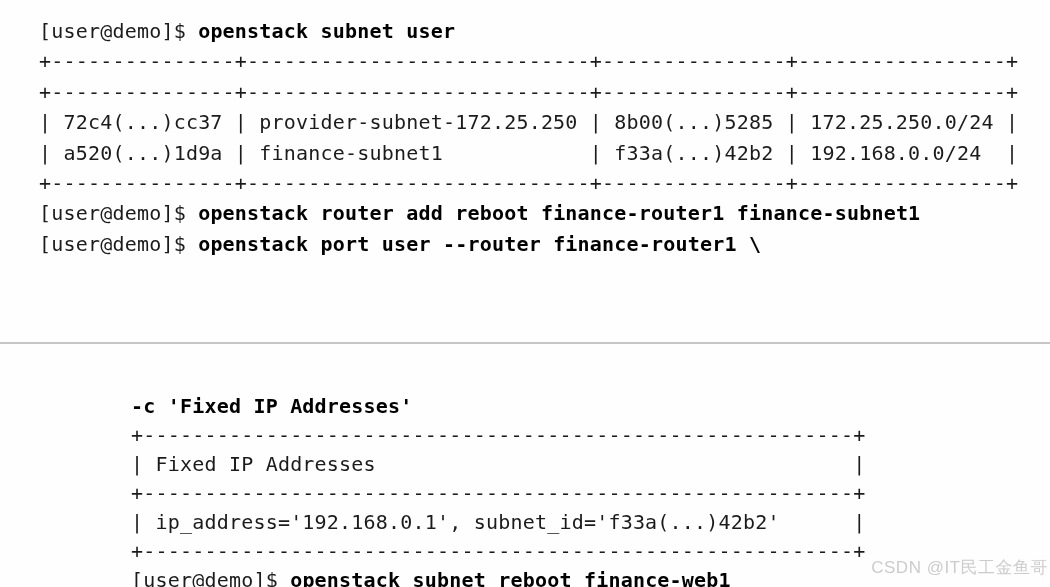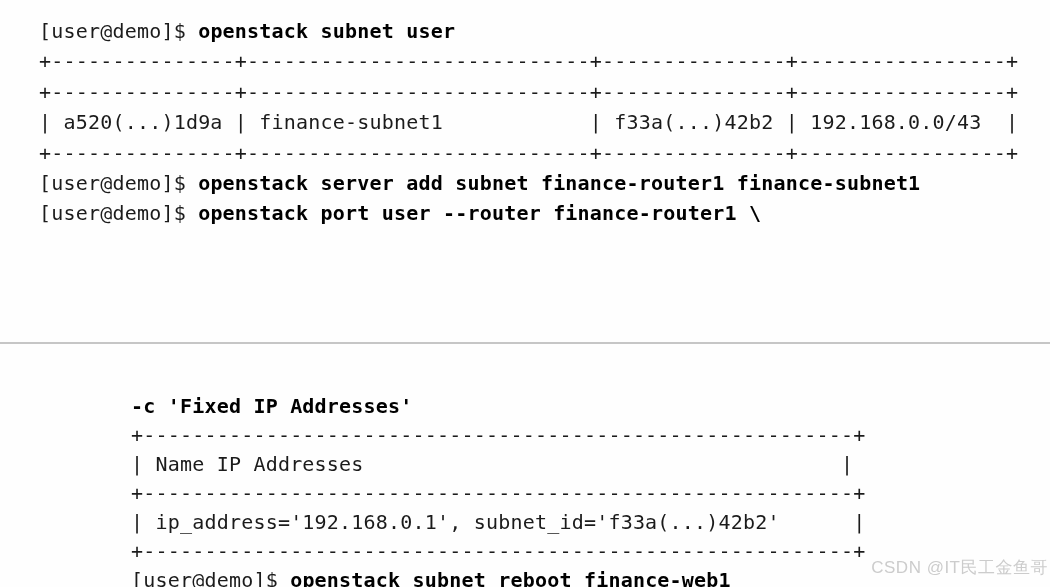--- a/index.html
+++ b/index.html
@@ -62,32 +62,33 @@
 </style>
 </head>
 <body>
 
 <div class="canvas">
 
   <div class="terminal terminal-top">
     <div class="line"><span class="prompt">[user@demo]$ </span><span class="cmd">openstack subnet user</span></div>
     <div class="line">+---------------+----------------------------+---------------+-----------------+</div>
     <div class="line">+---------------+----------------------------+---------------+-----------------+</div>
-    <div class="line">| a520(...)1d9a | finance-subnet1            | f33a(...)42b2 | 192.168.0.0/43  |</div>
+    <div class="line">| 72c4(...)cc37 | provider-subnet-172.25.250 | 8b00(...)5285 | 172.25.250.0/24 |</div>
+    <div class="line">| a520(...)1d9a | finance-subnet1            | f33a(...)42b2 | 192.168.0.0/24  |</div>
     <div class="line">+---------------+----------------------------+---------------+-----------------+</div>
-    <div class="line"><span class="prompt">[user@demo]$ </span><span class="cmd">openstack server add subnet finance-router1 finance-subnet1</span></div>
+    <div class="line"><span class="prompt">[user@demo]$ </span><span class="cmd">openstack router add reboot finance-router1 finance-subnet1</span></div>
     <div class="line"><span class="prompt">[user@demo]$ </span><span class="cmd">openstack port user --router finance-router1 \</span></div>
   </div>
 
   <div class="divider"></div>
 
   <div class="terminal terminal-bottom">
     <div class="line"><span class="cmd">-c 'Fixed IP Addresses'</span></div>
     <div class="line">+----------------------------------------------------------+</div>
-    <div class="line">| Name IP Addresses                                       |</div>
+    <div class="line">| Fixed IP Addresses                                       |</div>
     <div class="line">+----------------------------------------------------------+</div>
     <div class="line">| ip_address='192.168.0.1', subnet_id='f33a(...)42b2'      |</div>
     <div class="line">+----------------------------------------------------------+</div>
     <div class="line"><span class="prompt">[user@demo]$ </span><span class="cmd">openstack subnet reboot finance-web1</span></div>
   </div>
 
   <div class="watermark">CSDN @IT民工金鱼哥</div>
 
 </div>
 

